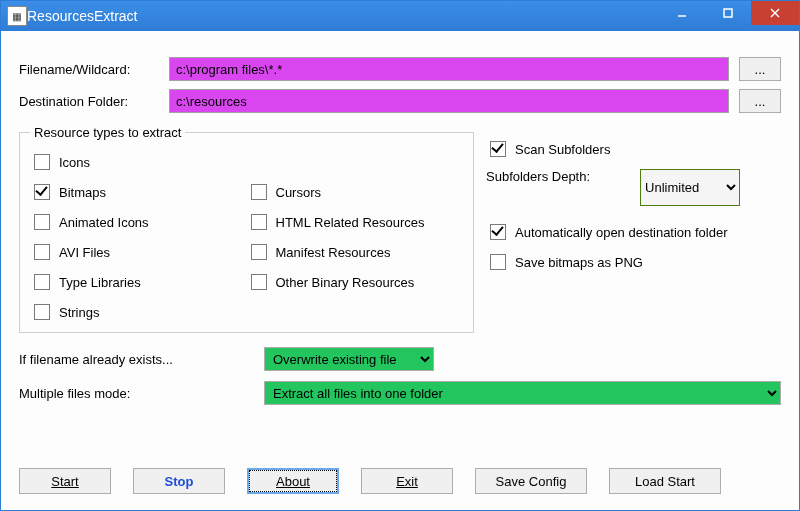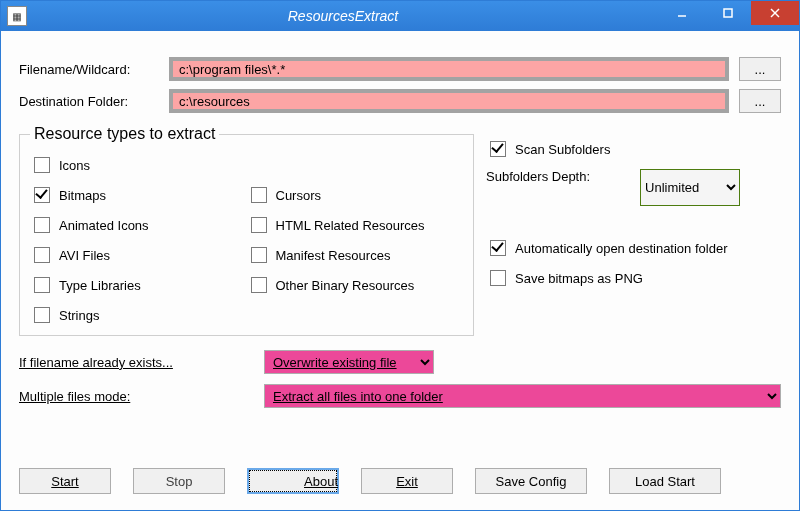--- a/index.html
+++ b/index.html
@@ -9,87 +9,87 @@
     box-shadow: 0 0 0 1px rgba(0,0,0,0.05);
   }
   .titlebar {
     height: 30px; background: linear-gradient(#3a8ee6, #2e7cd6); display: flex; align-items: center; color: #fff;
     font-size: 14px;
   }
   .titlebar .t-icon {
     width: 20px; height: 20px; margin-left: 6px; background: #fff; border: 1px solid #888;
     display: flex; align-items: center; justify-content: center; font-size: 10px; color:#333;
   }
-  .titlebar .t-title { flex: 1; text-align: center; font-weight: 400; font-style: italic; }
+  .titlebar .t-title { flex: 1; font-weight: 400; }
   .titlebar .t-buttons { display: flex; height: 100%; }
   .titlebar .t-btn {
     width: 46px; height: 24px; margin-top: 0; display: flex; align-items: center; justify-content: center;
     color: #fff; font-family: "Segoe UI Symbol", sans-serif; font-size: 11px;
   }
   .titlebar .t-btn.min, .titlebar .t-btn.max { background: rgba(255,255,255,0.0); }
   .titlebar .t-btn.close { background: #c84031; width: 48px; }
   .titlebar .t-btn svg { pointer-events: none; }
 
   .client {
     flex: 1; padding: 26px 18px 10px 18px; background: #fdfdfd; display: flex; flex-direction: column;
   }
 
   .row { display: flex; align-items: center; margin-bottom: 8px; }
   .lbl { width: 150px; }
   .txt {
-    flex: 1; height: 24px; border: 4px solid #a3a3a3; padding: 2px 6px; font: inherit; background: #fca5a5;
+    flex: 1; height: 24px; border: 1px solid #a3a3a3; padding: 2px 6px; font: inherit; background: #d946ef;
   }
   .browse-btn {
     width: 42px; height: 24px; margin-left: 10px; border: 1px solid #adadad; background: #f0f0f0;
     font: inherit; text-align: center; padding: 0;
   }
 
   .mid { display: flex; gap: 12px; margin-top: 4px; }
 
   fieldset.resource-types {
     border: 1px solid #cfcfcf; padding: 6px 10px 10px 10px; margin: 0; width: 455px;
   }
-  fieldset.resource-types legend { padding: 0 4px; font-size: 16px; }
+  fieldset.resource-types legend { padding: 0 4px; font-size: 13px; }
   .cols { display: flex; }
   .col { flex: 1; display: flex; flex-direction: column; gap: 10px; padding-top: 6px; justify-content: center; }
 
   .chk { display: flex; align-items: center; gap: 6px; height: 20px; }
   .chk input[type=checkbox] {
     width: 16px; height: 16px; appearance: none; border: 1px solid #7a7a7a; background: #fff; position: relative;
   }
   .chk input[type=checkbox]:checked::after {
     content: ""; position: absolute; left: 3px; top: -1px; width: 5px; height: 9px;
     border: solid #000; border-width: 0 2px 2px 0; transform: rotate(40deg);
   }
 
   .right-opts { flex: 1; padding-top: 14px; display: flex; flex-direction: column; gap: 10px; }
   .subdepth { display: flex; gap: 10px; }
   .subdepth select {
     width: 100px; height: 37px; border: 1px solid #4d7c0f; font: inherit; background: #f5f5f5; margin-left: 40px;
   }
 
   .lower { margin-top: 14px; }
-  .lower .row { margin-bottom: 10px; text-decoration: underline; }
+  .lower .row { margin-bottom: 10px; }
   .lower .lbl2 { width: 245px; }
   select.sel {
-    height: 24px; border: 1px solid #adadad; font: inherit; background: #ec4899; padding: 0 4px;
+    height: 24px; border: 1px solid #adadad; font: inherit; background: #22c55e; padding: 0 4px;
   }
   select.sel.wide { flex: 1; }
   select.sel.half { width: 170px; }
 
   .button-row {
     margin-top: auto; display: flex; gap: 22px; padding: 8px 0 6px 0; align-items: center;
   }
   .btn {
     height: 26px; border: 1px solid #adadad; background: #f0f0f0; font: inherit; padding: 0;
     text-align: center;
   }
   .btn .ul { text-decoration: underline; }
-  .btn:disabled { color: #404040; }
-  .btn.focus { outline: 1px dotted #000; outline-offset: -3px; border-color:#6aa9e9; box-shadow: 0 0 0 1px #6aa9e9 inset; text-align: right;}
+  .btn:disabled { color: #1d4ed8; font-weight: bold; }
+  .btn.focus { outline: 1px dotted #000; outline-offset: -3px; border-color:#6aa9e9; box-shadow: 0 0 0 1px #6aa9e9 inset;}
   .w90 { width: 92px; }
   .w110 { width: 112px; }
 </style>
 </head>
 <body>
 
 <div class="window">
 
   <div class="titlebar">
     <div class="t-icon">▦</div>
@@ -184,21 +184,21 @@
         <label class="chk">
           <input type="checkbox" id="cb-scan" checked="" style="">
           <span>Scan Subfolders</span>
         </label>
         <div class="subdepth">
           <span>Subfolders Depth:</span>
           <select>
             <option>Unlimited</option>
           </select>
         </div>
-        <label class="chk" style="margin-top:22px">
+        <label class="chk" style="margin-top:6px">
           <input type="checkbox" id="cb-auto" checked="" style="">
           <span>Automatically open destination folder</span>
         </label>
         <label class="chk">
           <input type="checkbox" id="cb-png" style="">
           <span>Save bitmaps as PNG</span>
         </label>
       </div>
 
     </div>

